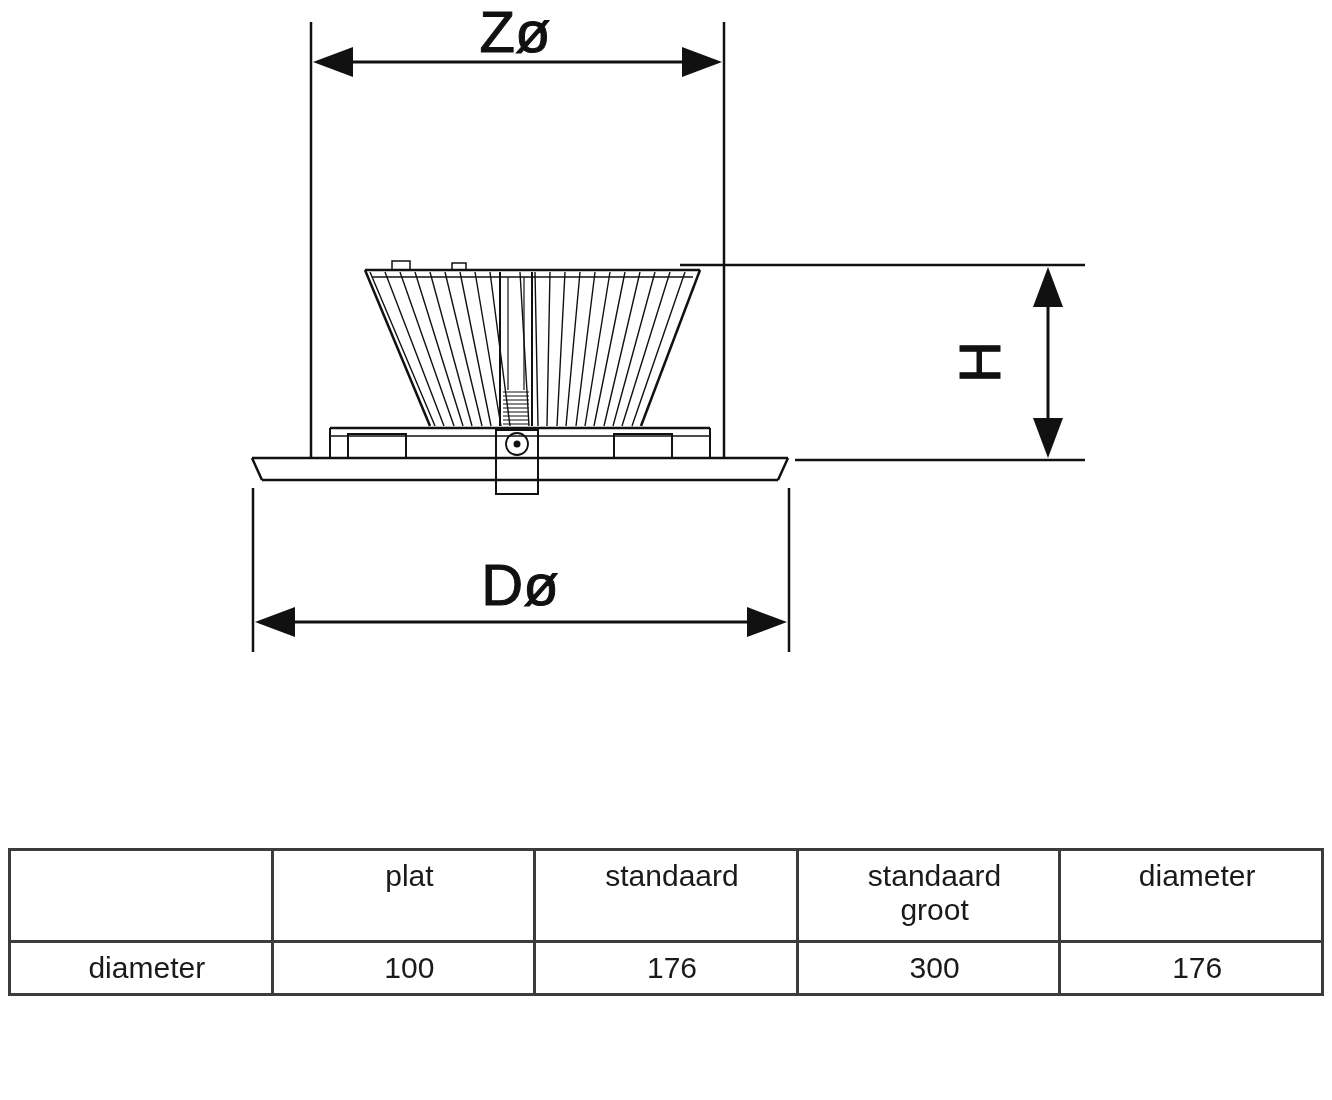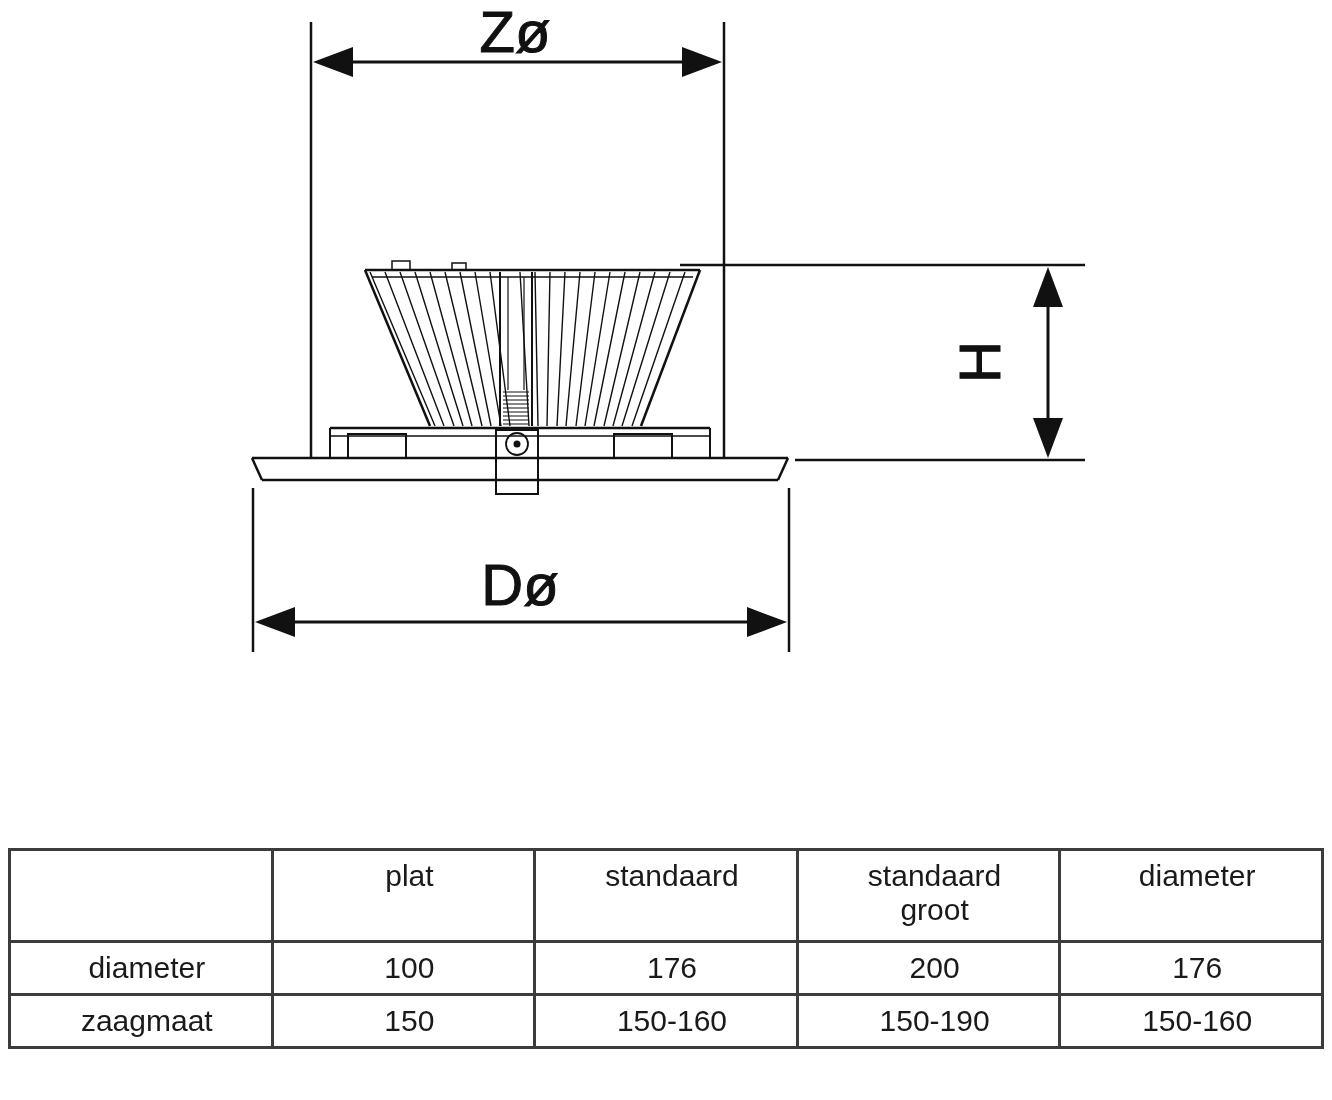--- a/index.html
+++ b/index.html
@@ -152,26 +152,19 @@
         <th>standaard
 groot</th>
         <th>diameter</th>
       </tr>
     </thead>
     <tbody>
       <tr>
         <td>diameter</td>
         <td>100</td>
         <td>176</td>
-        <td>200</td>
+        <td>300</td>
         <td>176</td>
-      </tr>
-      <tr>
-        <td>zaagmaat</td>
-        <td>150</td>
-        <td>150-160</td>
-        <td>150-190</td>
-        <td>150-160</td>
       </tr>
     </tbody>
   </table>
 
 </div>
 
 </body></html>

